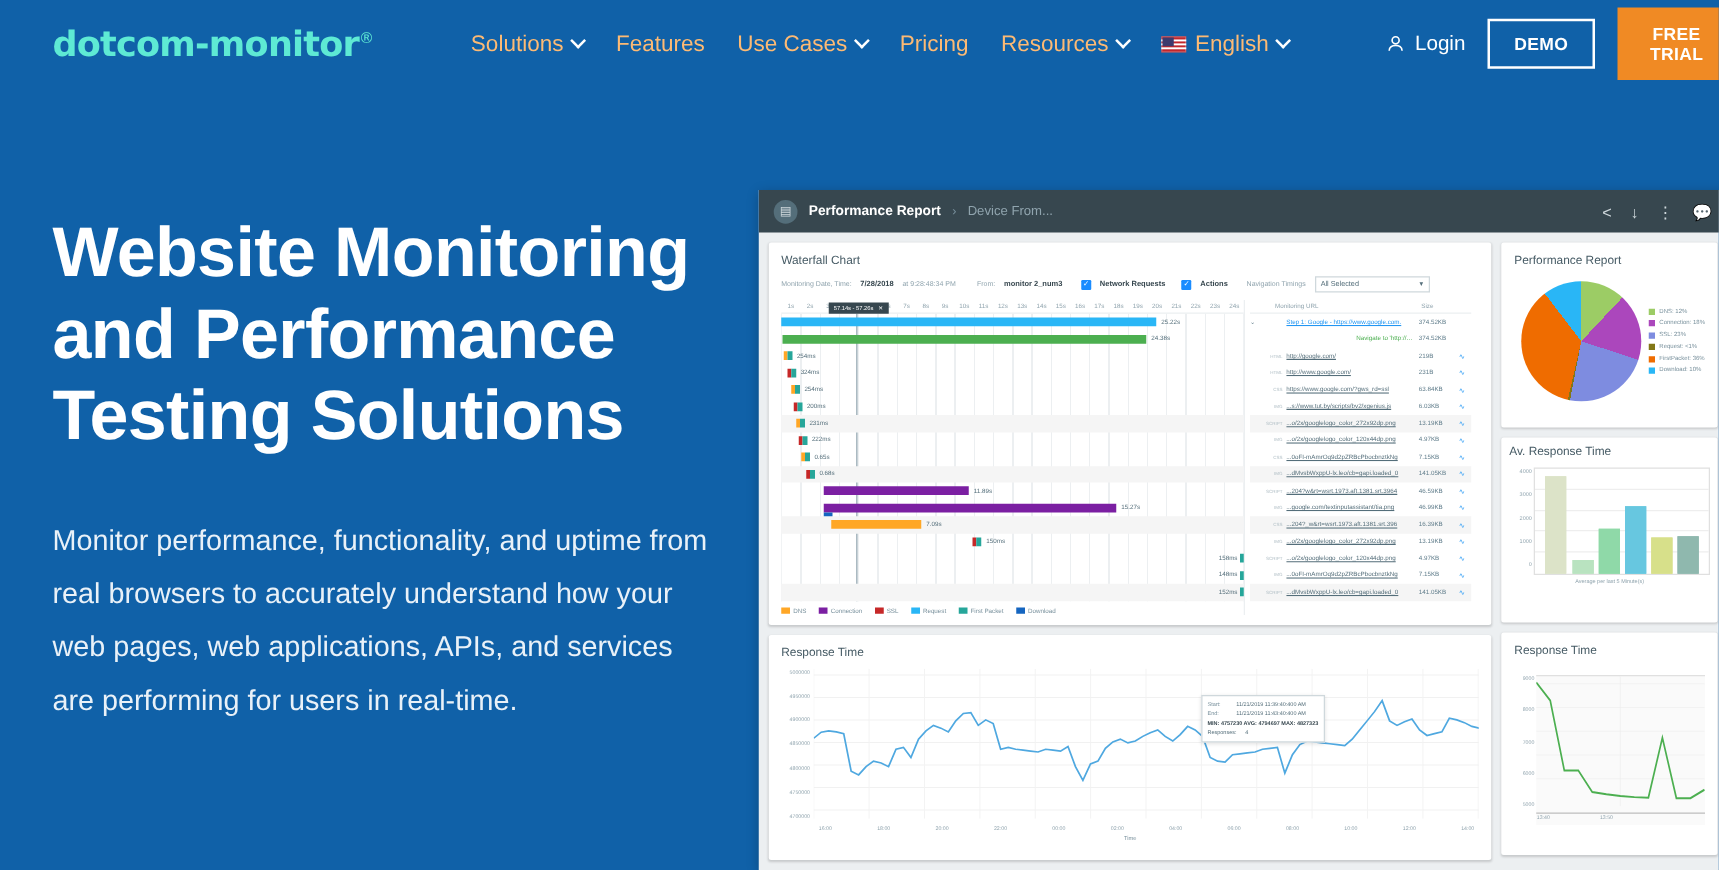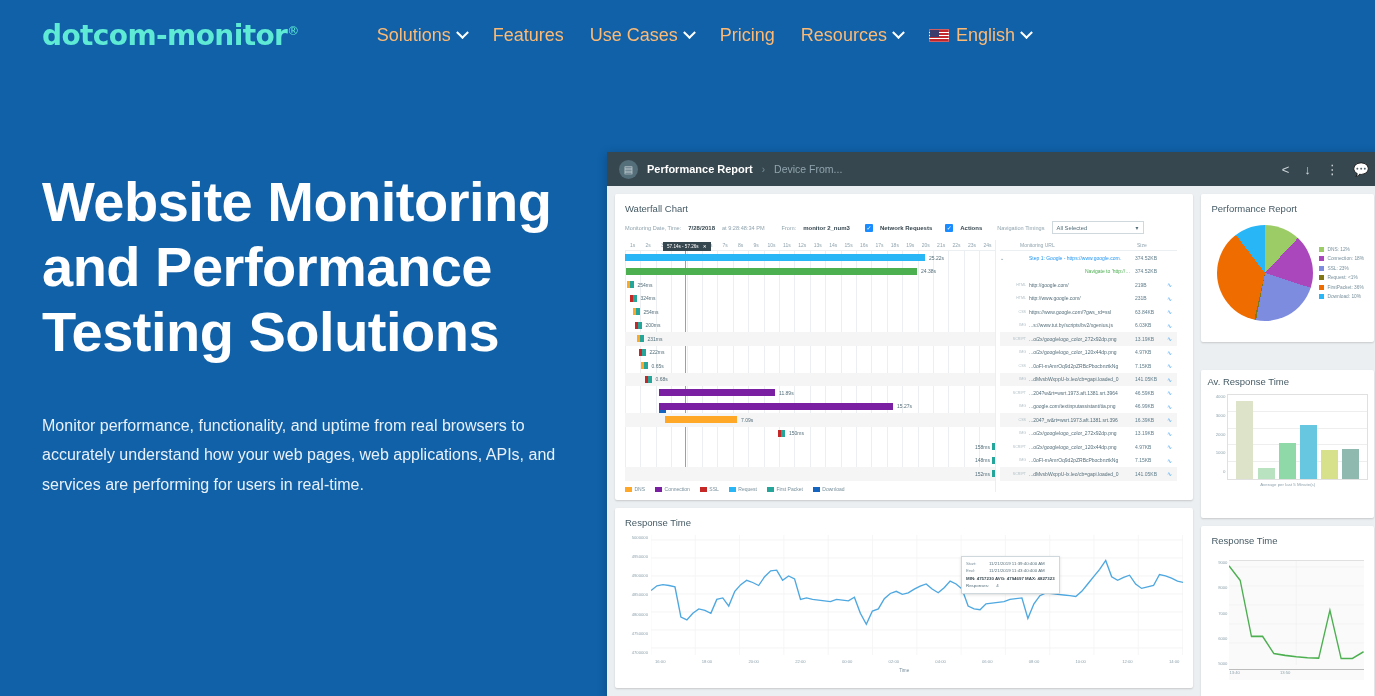--- a/index.html
+++ b/index.html
@@ -99,21 +99,21 @@
   }
   .hero-title {
     color: #fff;
     font-size: 56px;
     line-height: 1.16;
     font-weight: bold;
     letter-spacing: -0.5px;
   }
   .hero-sub {
     color: #e9f1f8;
-    font-size: 16px;
+    font-size: 23px;
     line-height: 1.85;
     margin-top: 46px;
     width: 530px;
   }
   .btn-hero {
     margin-top: 48px;
     background: #f08a24;
     color: #fff;
     font-size: 16px;
     font-weight: bold;
@@ -334,20 +334,31 @@
       <span>Resources</span>
       <span class="caret"></span>
     </div>
     <div class="nav-link">
       <span class="flag"></span>
       <span>English</span>
       <span class="caret"></span>
     </div>
   </div>
 
+  <div class="nav-right">
+    <div class="login">
+      <svg width="15" height="16" viewBox="0 0 16 16">
+        <circle cx="8" cy="5" r="3" fill="none" stroke="#fff" stroke-width="1.4"></circle>
+        <path d="M2.5 14c0-3 2.5-4.6 5.5-4.6S13.5 11 13.5 14" fill="none" stroke="#fff" stroke-width="1.4"></path>
+      </svg>
+      <span>Login</span>
+    </div>
+    <button class="btn-demo">DEMO</button>
+    <button class="btn-trial">FREE TRIAL</button>
+  </div>
 </div>
 
 <div class="hero-left">
   <h1 class="hero-title">Website Monitoring and Performance Testing Solutions</h1>
   <p class="hero-sub">Monitor performance, functionality, and uptime from real browsers to accurately understand how your web pages, web applications, APIs, and services are performing for users in real-time.</p>
 </div>
 
 <div class="dash">
 
   <div class="dash-bar">
@@ -731,21 +742,21 @@
                 <span>FirstPacket: 36%</span>
               </div>
               <div>
                 <i style="background:#29b6f6"></i>
                 <span>Download: 10%</span>
               </div>
             </div>
         </div>
       </div>
 
-      <div class="card barchart" style="height:148px;margin-top:20px;">
+      <div class="card barchart" style="height:148px;">
         <div class="card-title">Av. Response Time</div>
         <div class="bc-plot">
           <div class="bc-axis" id="bc-axis">
               <div>4000</div>
               <div>3000</div>
               <div>2000</div>
               <div>1000</div>
               <div>0</div>
             </div>
           <div class="bc-area" id="bc-area">

